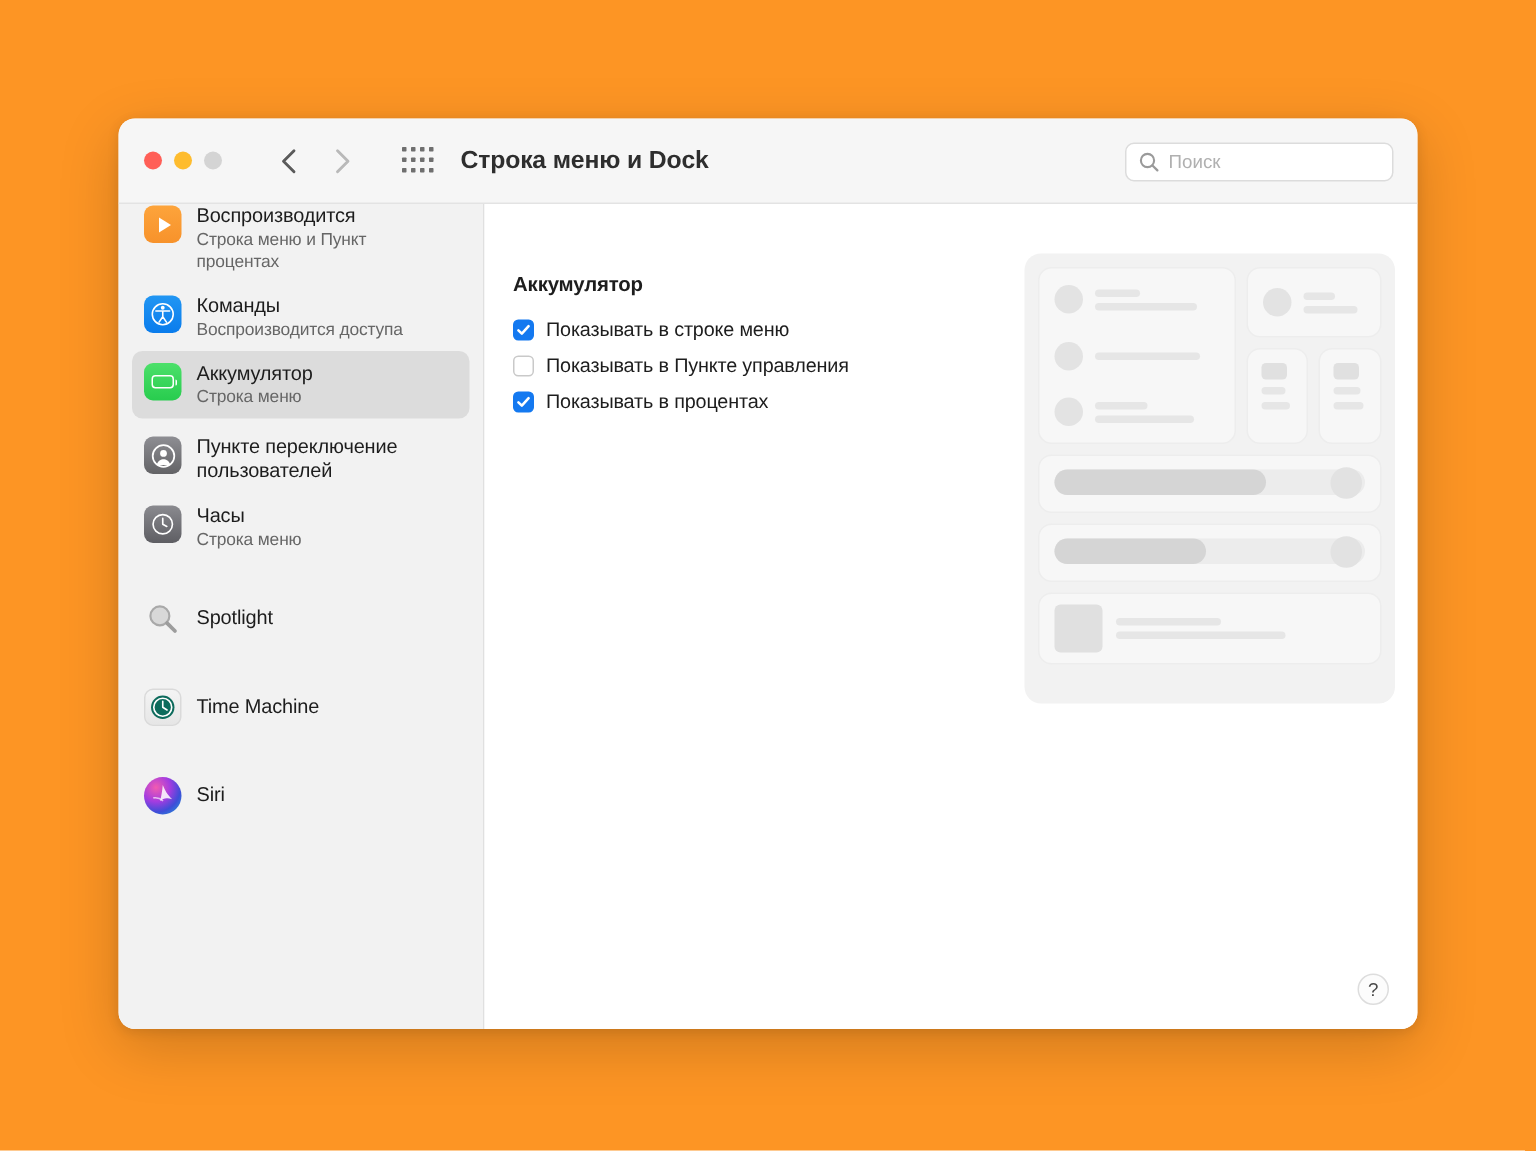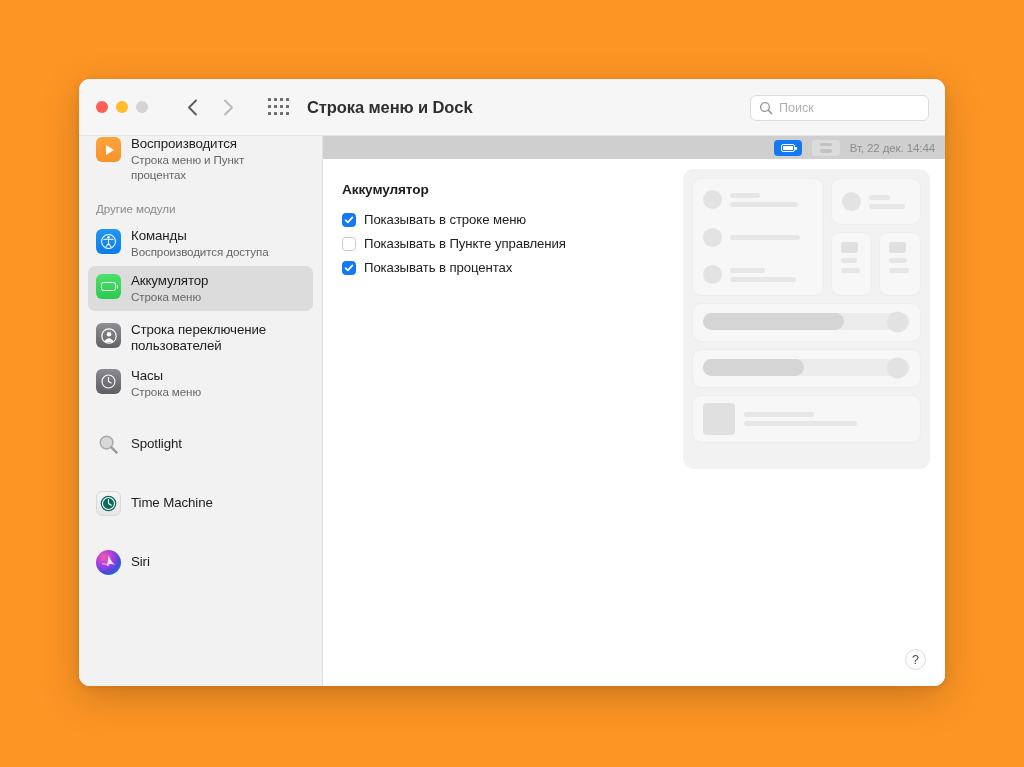--- a/index.html
+++ b/index.html
@@ -419,21 +419,20 @@
 
       <div class="side-item partial">
         <span class="side-ico ico-nowplaying"></span>
         <span class="side-txt">
           <span class="side-title" style="display:block">Воспроизводится</span>
           <span class="side-sub" style="display:block">Строка меню и Пункт</span>
           <span class="side-sub" style="display:block">процентах</span>
         </span>
       </div>
 
-      <div class="side-group">Другие модули</div>
 
       <div class="side-item">
         <span class="side-ico ico-access">
           <svg width="17" height="17" viewBox="0 0 20 20">
             <circle cx="10" cy="10" r="8.2" fill="none" stroke="#fff" stroke-width="1.25"></circle>
             <circle cx="10" cy="4.9" r="1.5" fill="#fff"></circle>
             <path d="M4.6 7.4 L15.4 7.4 M10 7.4 L10 12 M10 12 L7.1 16.2 M10 12 L12.9 16.2" stroke="#fff" stroke-width="1.25" stroke-linecap="round" fill="none"></path>
           </svg>
         </span>
         <span class="side-txt">
@@ -454,21 +453,21 @@
 
       <div class="side-item" style="margin-top:4px">
         <span class="side-ico ico-users">
           <svg width="18" height="18" viewBox="0 0 20 20">
             <circle cx="10" cy="10" r="8" fill="none" stroke="#fff" stroke-width="1.3"></circle>
             <circle cx="10" cy="8.1" r="2.5" fill="#fff"></circle>
             <path d="M4.9 16.6 C5.9 13.6 8 12.4 10 12.4 C12 12.4 14.1 13.6 15.1 16.6" fill="#fff"></path>
           </svg>
         </span>
         <span class="side-txt">
-          <span class="side-title" style="display:block">Строка переключение</span>
+          <span class="side-title" style="display:block">Пункте переключение</span>
           <span class="side-title" style="display:block">пользователей</span>
         </span>
       </div>
 
 
       <div class="side-item">
         <span class="side-ico ico-clock">
           <svg width="17" height="17" viewBox="0 0 20 20">
             <circle cx="10" cy="10" r="7.6" fill="none" stroke="#fff" stroke-width="1.3"></circle>
             <path d="M10 5.4 L10 10 L13.2 11.7" stroke="#fff" stroke-width="1.3" fill="none" stroke-linecap="round" stroke-linejoin="round"></path>
@@ -514,32 +513,20 @@
         </span>
         <span class="side-txt">
           <span class="side-title" style="display:block">Siri</span>
         </span>
       </div>
 
     </div>
 
     <div class="content">
 
-      <div class="menustrip">
-        <span class="ms-chip on">
-            <span class="batshape2"></span>
-          </span>
-        <span class="ms-chip off">
-          <span class="ccshape">
-              <i></i>
-              <i></i>
-            </span>
-        </span>
-        <span class="ms-clock">Вт, 22 дек.  14:44</span>
-      </div>
 
       <div class="pane">
 
         <div class="sect-title">Аккумулятор</div>
 
         <div class="checks">
 
           <label class="crow">
             <span class="cbox on">
               <svg width="10" height="10" viewBox="0 0 10 10">

